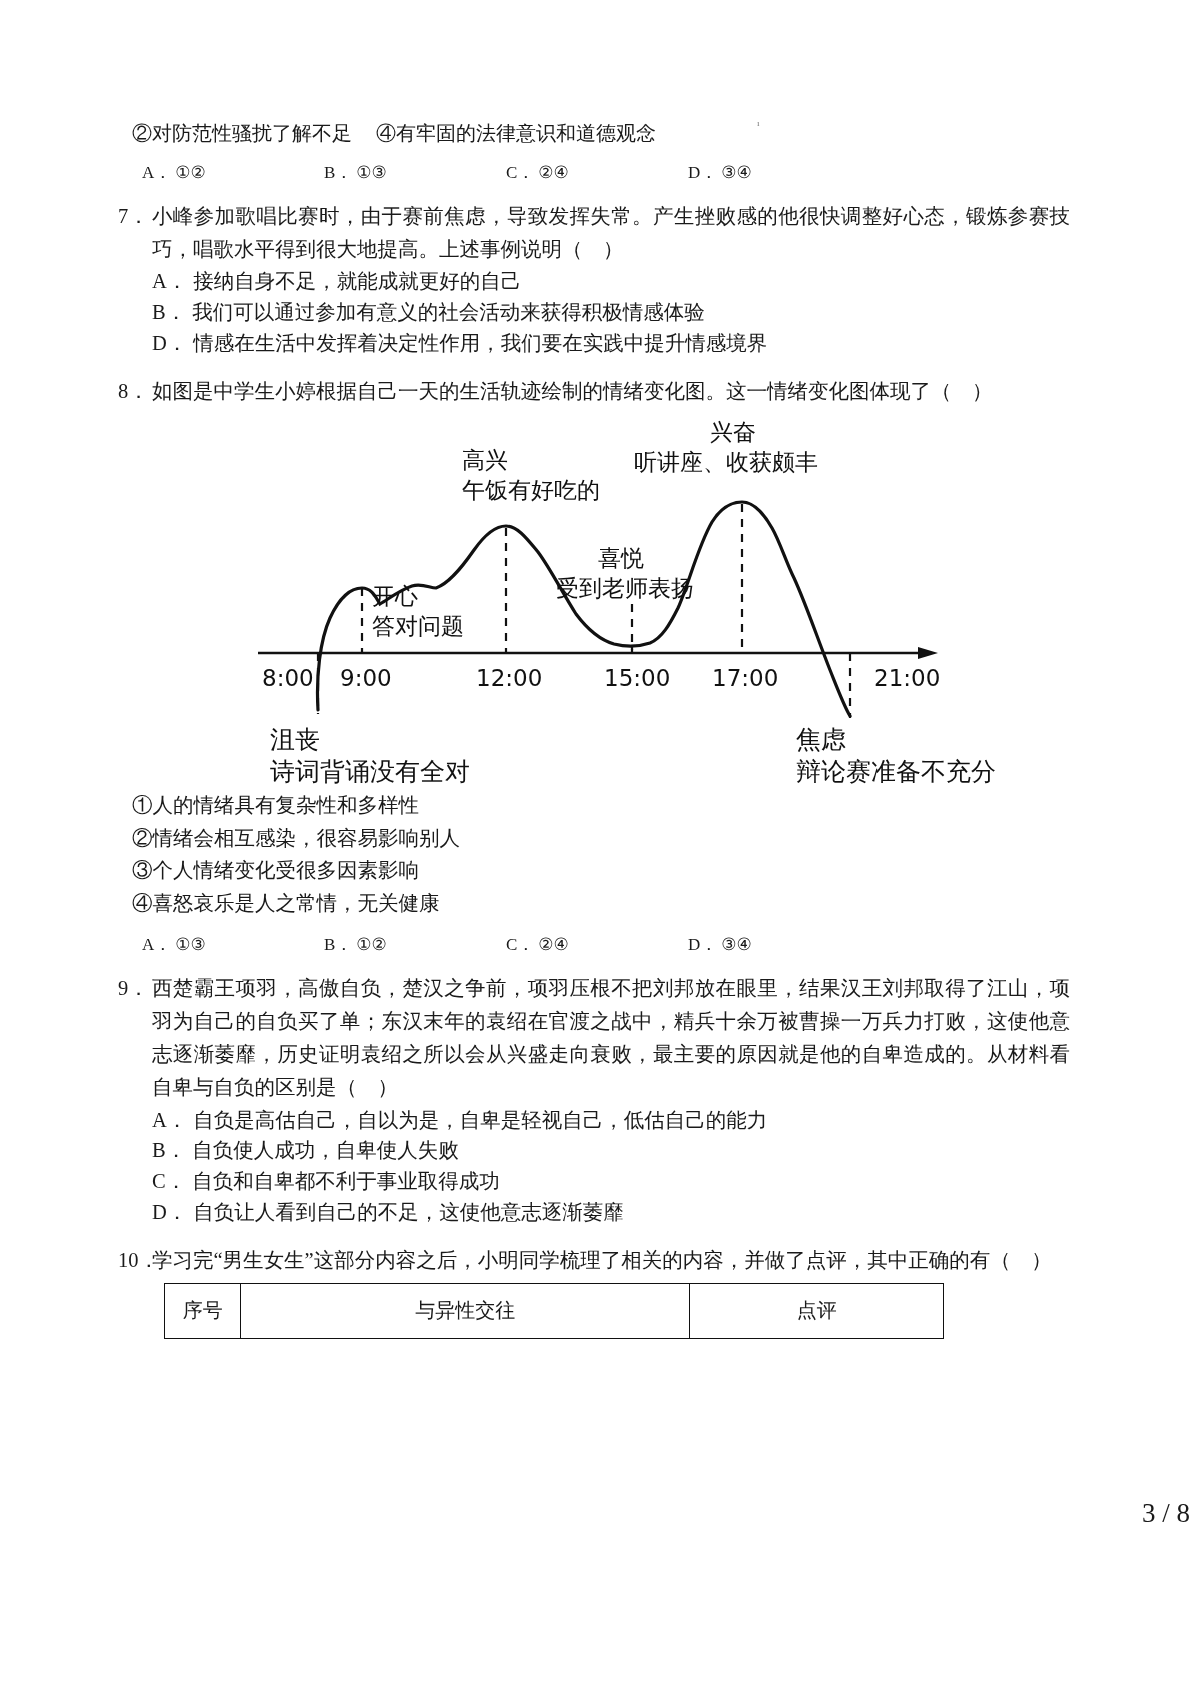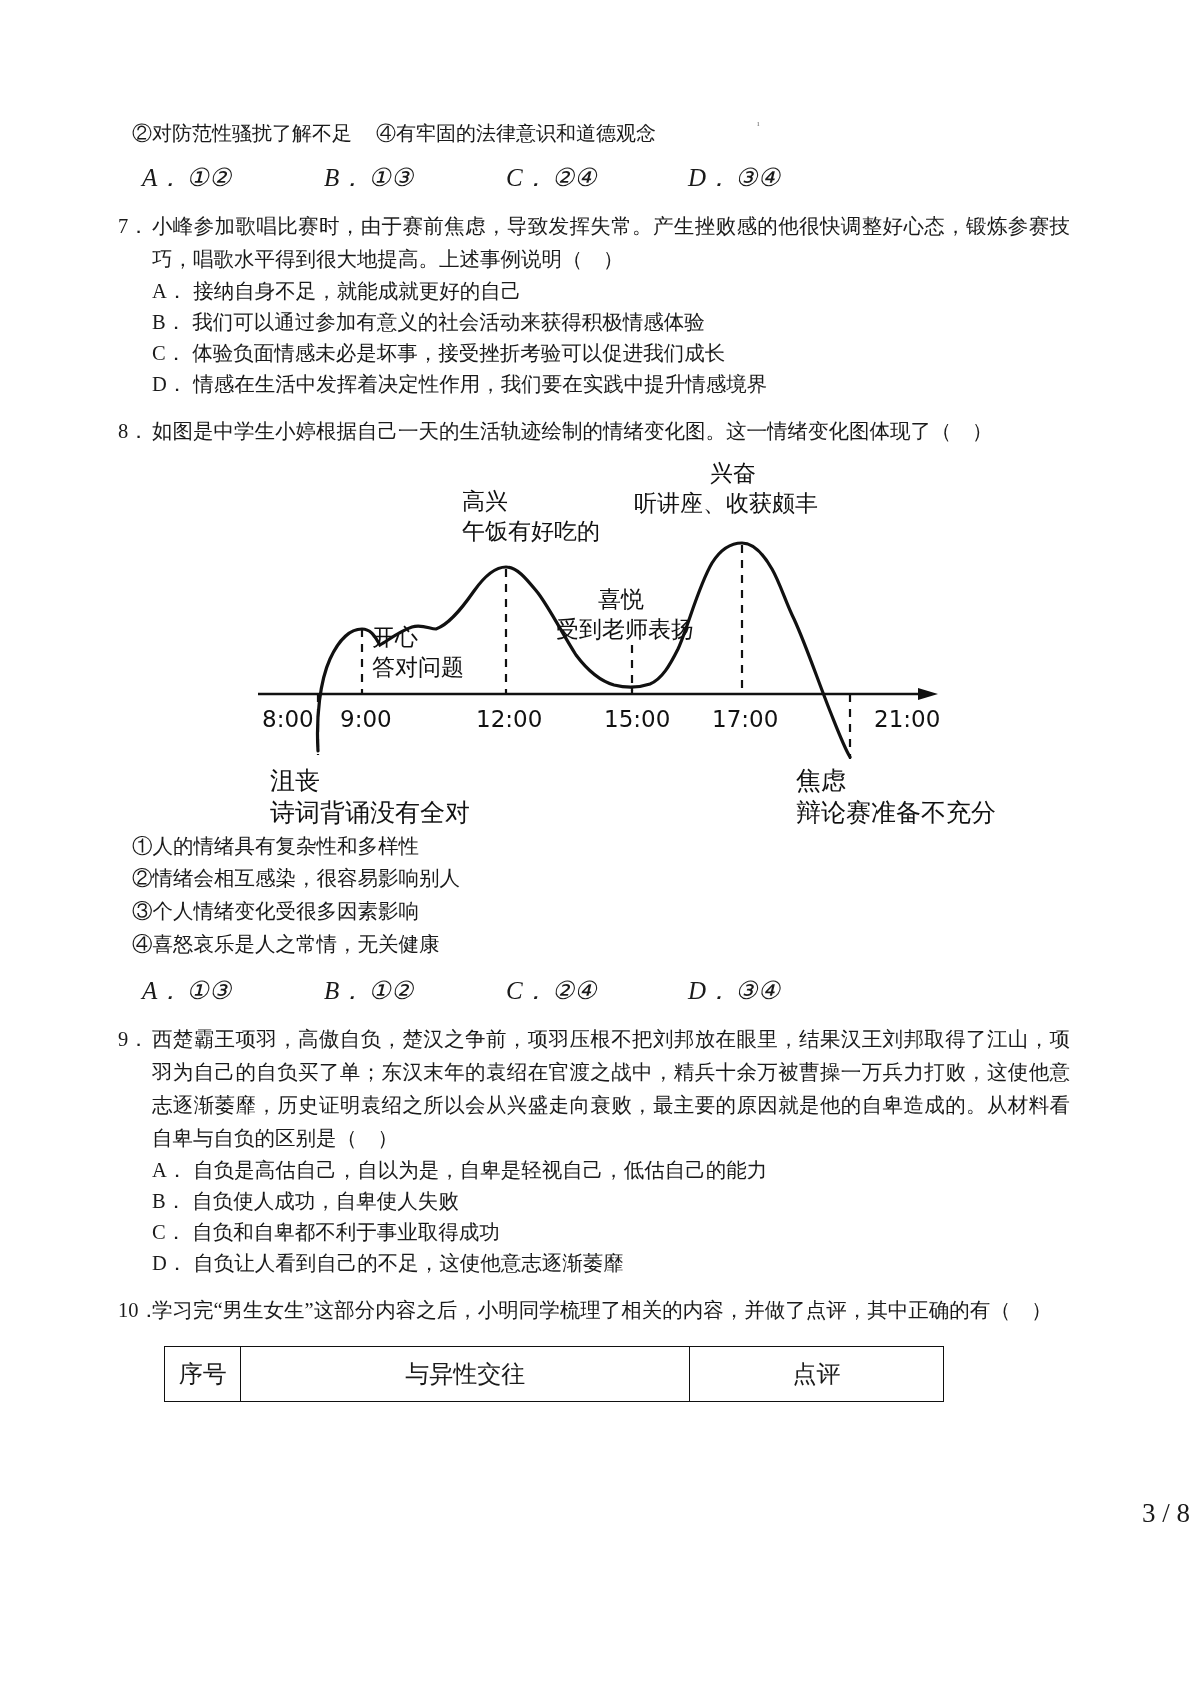--- a/index.html
+++ b/index.html
@@ -56,22 +56,21 @@
     margin-left: 14px;
     font-size: 20.5px;
     line-height: 1.5;
   }
 
   
   .answer-row {
     margin-top: 14px;
     margin-left: 24px;
     display: flex;
-    font-size: 25px;
-    font-style: italic;
+    font-size: 17px;
   }
   .answer-row .ans {
     width: 182px;
     flex: 0 0 auto;
     white-space: nowrap;
   }
   .answer-row .ans .lab {
     font-family: "Liberation Serif", serif;
     margin-right: 4px;
   }
@@ -91,25 +90,25 @@
     height: 370px;
     position: relative;
   }
   .chart-wrap svg { display: block; }
   .cn-sans {
     font-family: "DejaVu Sans", "Liberation Sans", sans-serif;
   }
 
   
   .q10-table {
-    margin-top: 18px;
+    margin-top: 6px;
     margin-left: 46px;
     border-collapse: collapse;
     width: 780px;
-    font-size: 24px;
+    font-size: 20px;
   }
   .q10-table td {
     border: 1.6px solid #111;
     height: 52px;
     text-align: center;
     vertical-align: middle;
     font-family: "Liberation Serif", serif;
   }
   .col-seq  { width: 74px; }
   .col-mid  { width: 452px; }
@@ -153,21 +152,20 @@
       <span class="ans"><span class="lab">C．</span><span>②④</span></span>
       <span class="ans"><span class="lab">D．</span><span>③④</span></span>
     </div>
 
     <div class="stem">
       <span class="stem-num">7．</span>
       <span class="stem-body">小峰参加歌唱比赛时，由于赛前焦虑，导致发挥失常。产生挫败感的他很快调整好心态，锻炼参赛技巧，唱歌水平得到很大地提高。上述事例说明（　）</span>
     </div>
     <div class="opt"><span class="lab">A．</span><span>接纳自身不足，就能成就更好的自己</span></div>
     <div class="opt"><span class="lab">B．</span><span>我们可以通过参加有意义的社会活动来获得积极情感体验</span></div>
-    <div class="opt"><span class="lab">C．</span><span>体验负面情感未必是坏事，接受挫折考验可以促进我们成长</span></div>
     <div class="opt"><span class="lab">D．</span><span>情感在生活中发挥着决定性作用，我们要在实践中提升情感境界</span></div>
 
     <div class="stem">
       <span class="stem-num">8．</span>
       <span class="stem-body">如图是中学生小婷根据自己一天的生活轨迹绘制的情绪变化图。这一情绪变化图体现了（　）</span>
     </div>
 
     <div class="chart-wrap">
       <svg width="952" height="370" viewBox="0 0 952 370">
 

